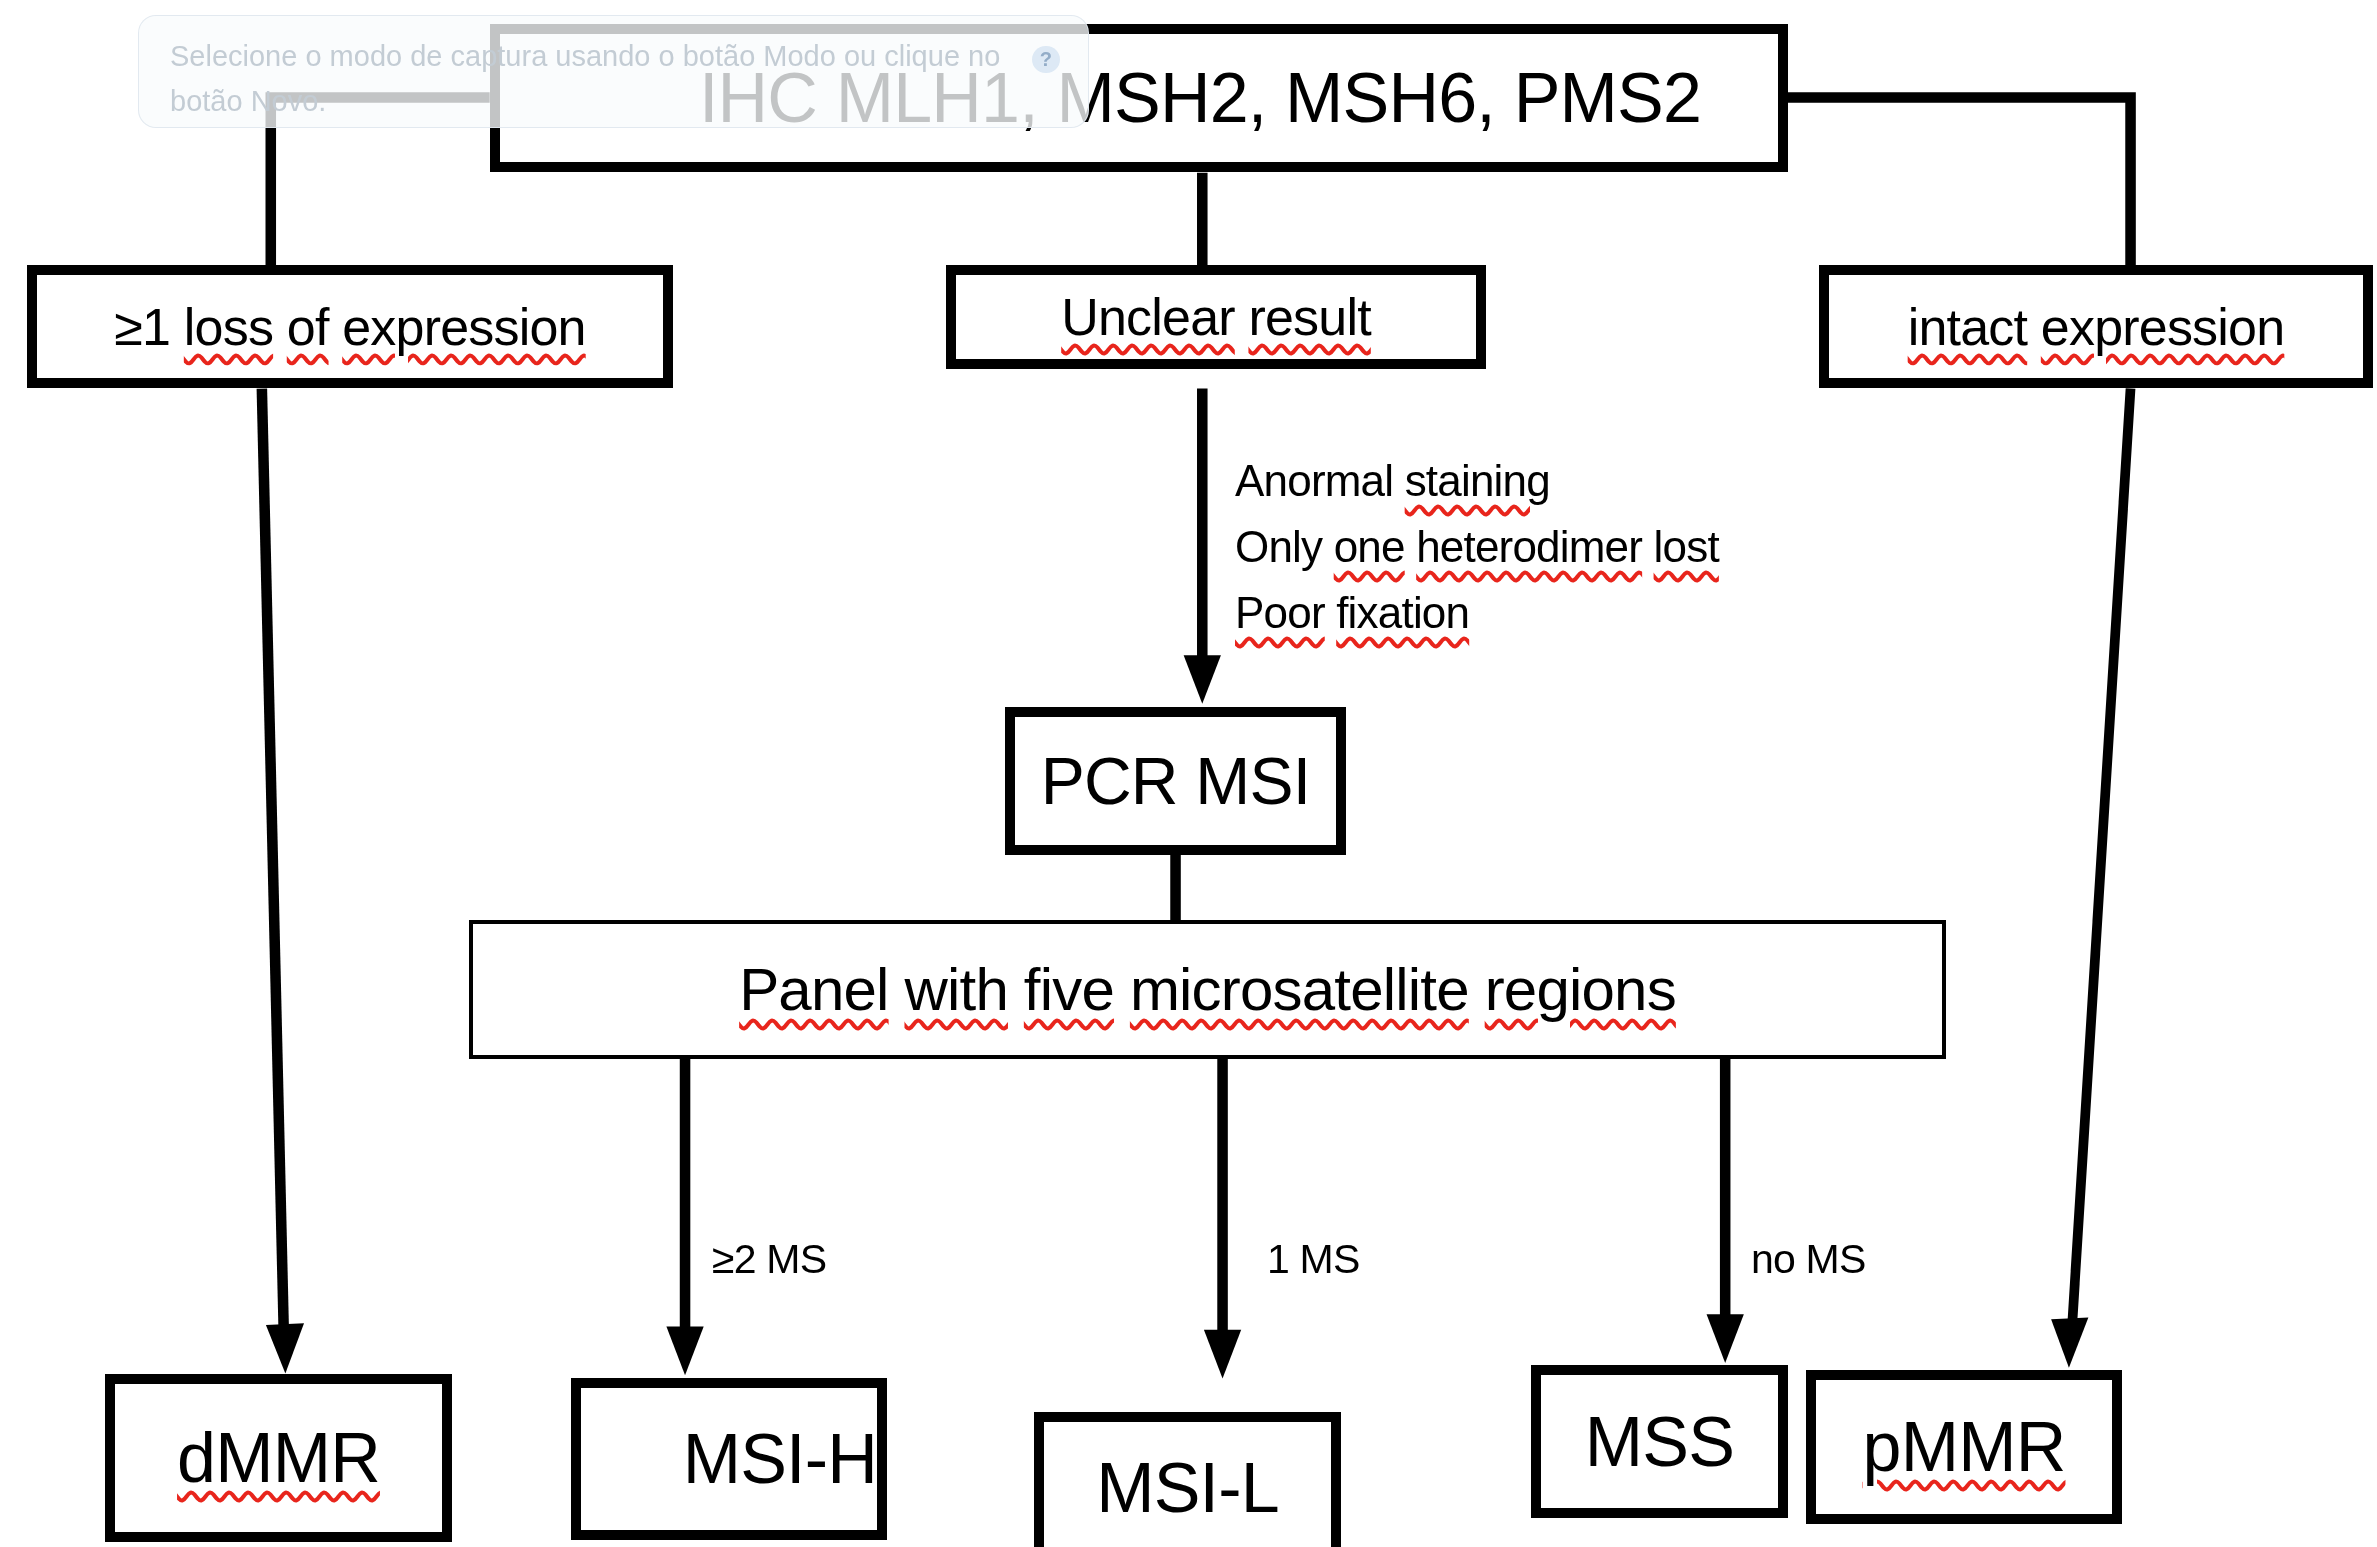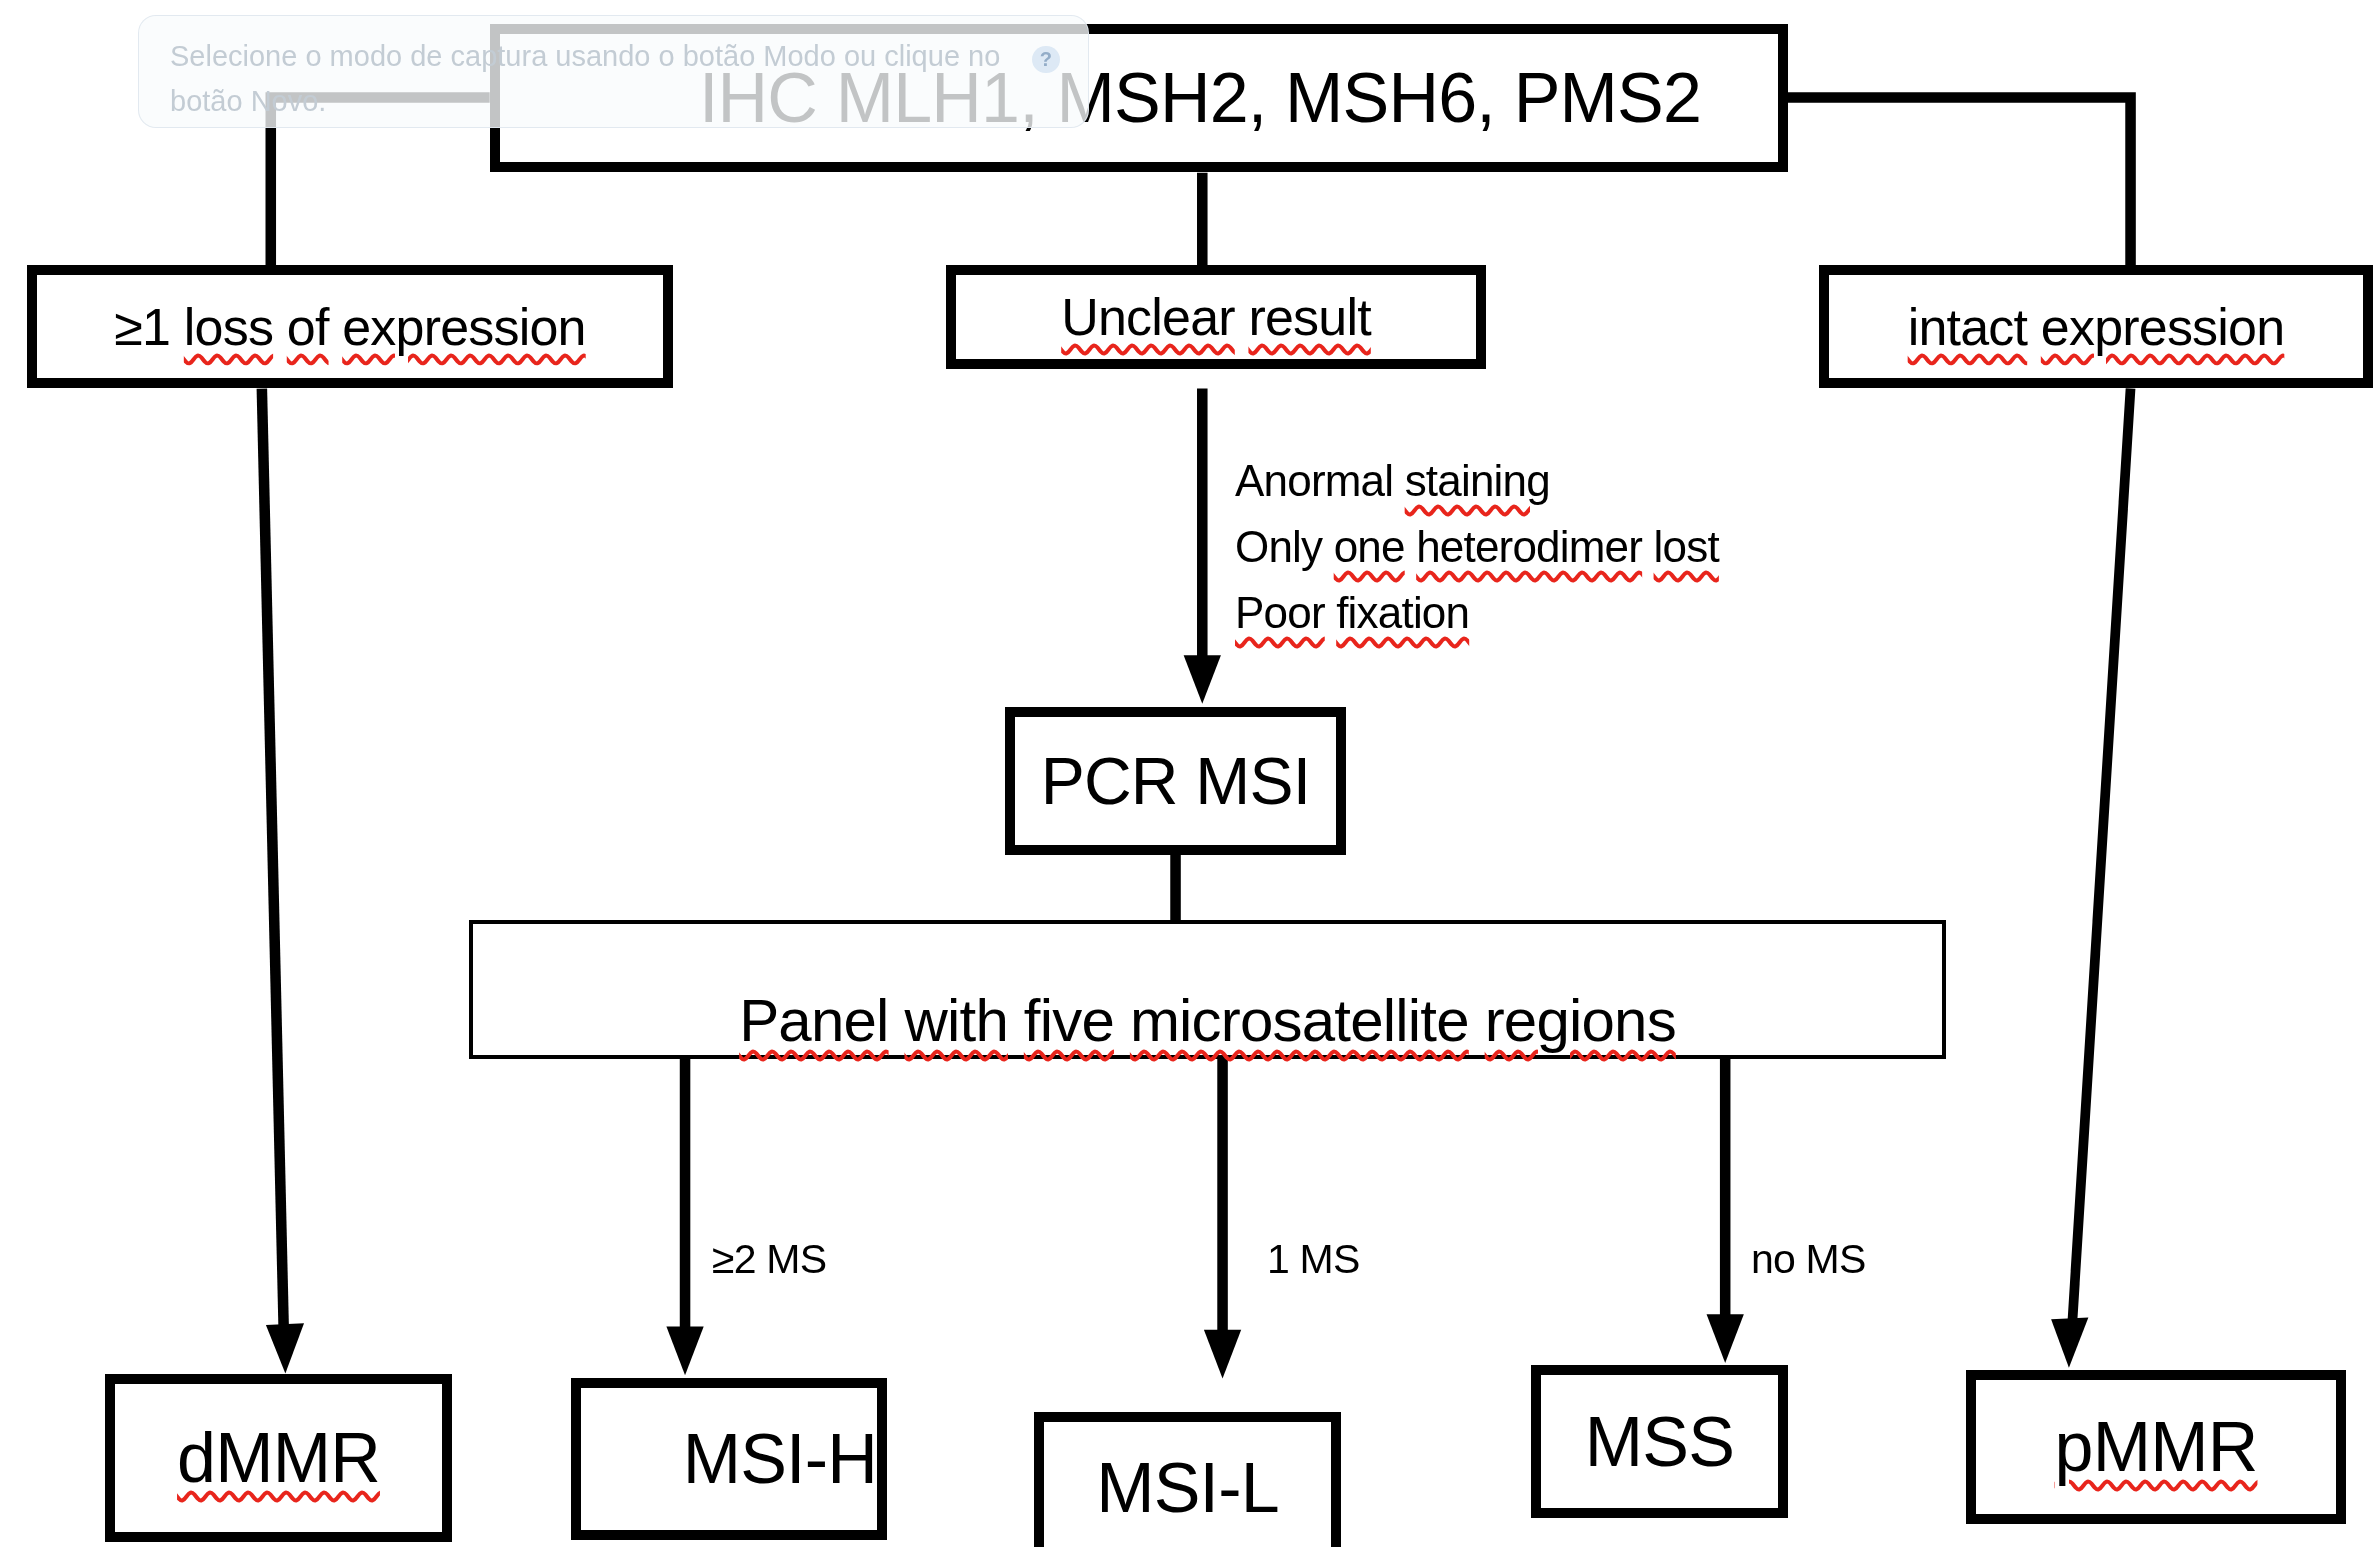--- a/index.html
+++ b/index.html
@@ -27,21 +27,21 @@
   .sq{
     text-decoration-line:underline;
     text-decoration-style:wavy;
     text-decoration-color:#e8251c;
     text-decoration-thickness:4px;
     text-underline-offset:9px;
   }
   .f-ihc{font-size:70px;padding-left:122px;}
   .f-side{font-size:52px;}
   .f-pcr{font-size:66px;}
-  .f-panel{font-size:60px;align-items:flex-end;}
+  .f-panel{font-size:60px;}
   .f-end{font-size:70px;}
   .notes{
     position:absolute;left:1235px;top:448px;
     font-size:44px;line-height:66px;letter-spacing:-0.8px;
     z-index:2;white-space:nowrap;
   }
   .edge-label{
     position:absolute;font-size:41px;letter-spacing:-0.8px;
     z-index:2;white-space:nowrap;
   }
@@ -142,21 +142,21 @@
   </div>
 
   <div class="node f-end" style="left:1034px;top:1380px;width:307px;height:152px;margin-top:32px;">
     <span><span>MSI-L</span></span>
   </div>
 
   <div class="node f-end" style="left:1531px;top:1365px;width:257px;height:153px;">
     <span><span>MSS</span></span>
   </div>
 
-  <div class="node f-end" style="left:1966px;top:1370px;width:380px;height:154px;">
+  <div class="node f-end" style="left:1806px;top:1370px;width:316px;height:154px;">
     <span><span class="sq">pMMR</span></span>
   </div>
 
   <div class="toast">
     <div>Selecione o modo de captura usando o botão Modo ou clique no</div>
     <div>botão Novo.</div>
     <div class="help-badge">?</div>
   </div>
 
 </div>

